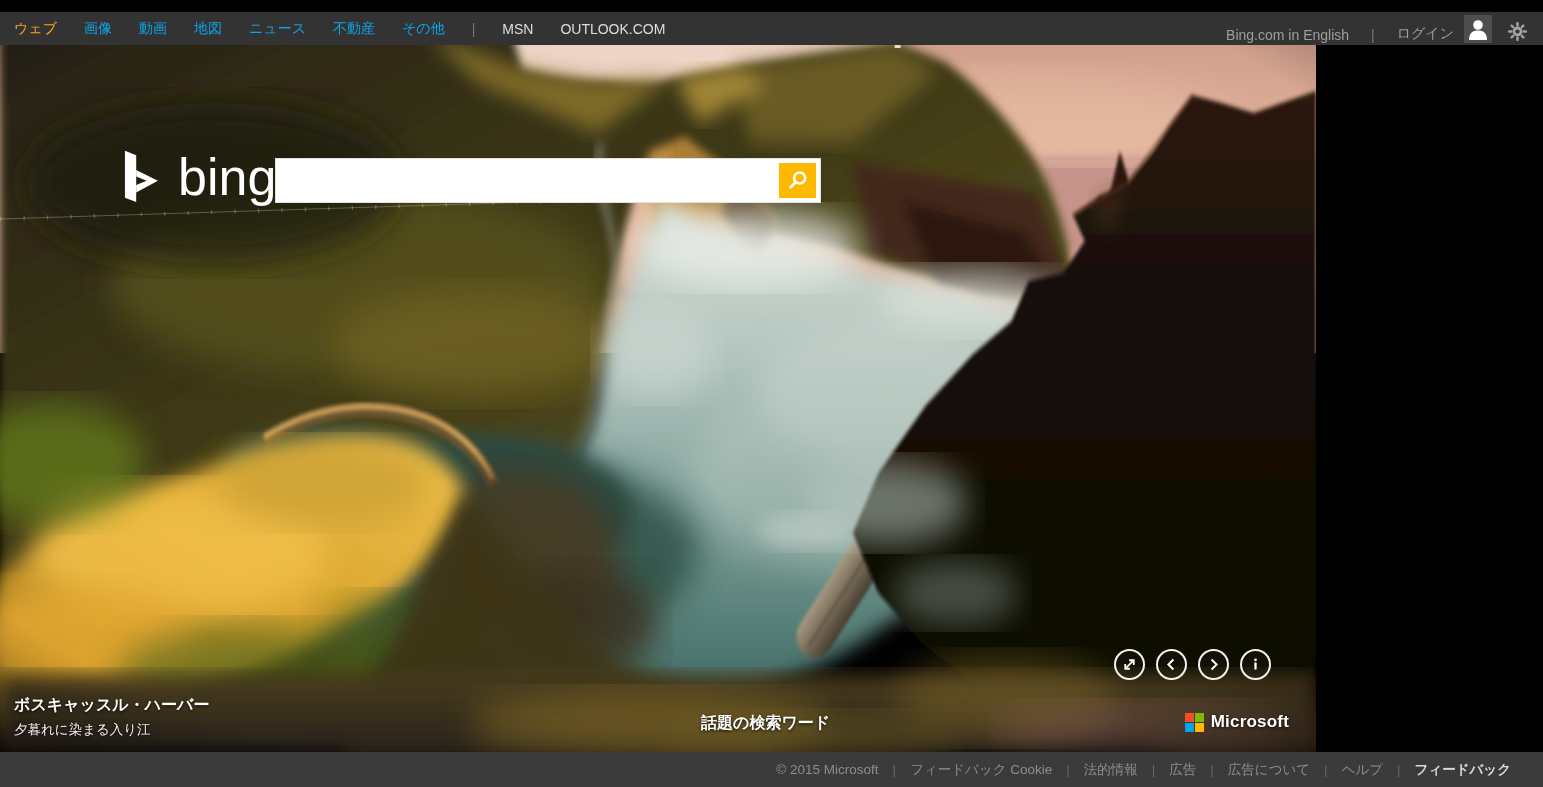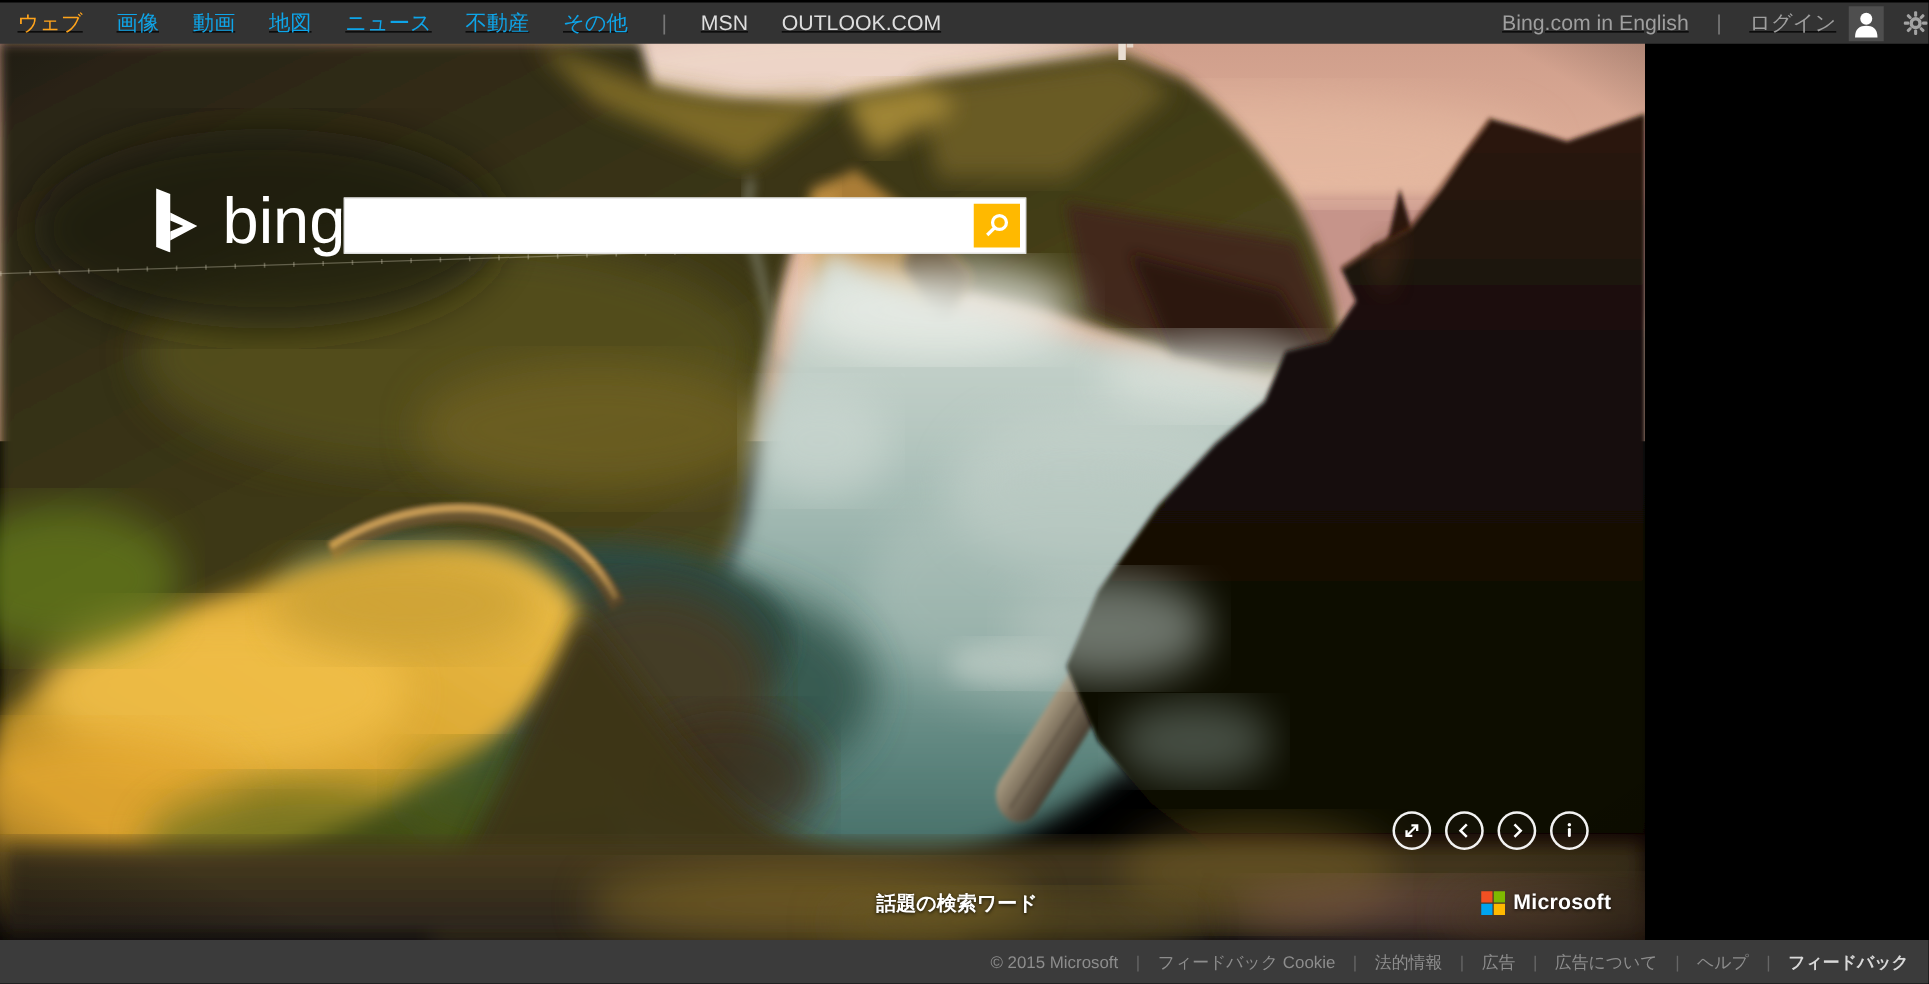--- a/index.html
+++ b/index.html
@@ -1,29 +1,29 @@
 <!DOCTYPE html>
 <html><head>
 <meta charset="utf-8">
 <style>
   * { box-sizing: border-box; margin: 0; padding: 0; }
   html,body { width:1543px; height:787px; overflow:hidden; background:#000;
     font-family:"Liberation Sans", sans-serif; }
   .page { position:relative; width:1543px; height:787px; }
 
   
-  .topnav { position:absolute; top:2px; left:0; width:100%; height:33px;
+  .topnav { position:absolute; top:12px; left:0; width:100%; height:33px;
     background:#333333; display:flex; align-items:center; z-index:30;
-    font-size:17px;text-decoration:underline; }
+    font-size:14px; }
   .topnav .nav-left { display:flex; align-items:center; padding-left:14px; }
   .nav-item { color:#0ea5e9; margin-right:27px; cursor:pointer; white-space:nowrap; }
   .nav-item.active { color:#ffa41c; }
   .nav-pipe { color:#777; margin-right:27px; }
   .portal-link { color:#dedede; margin-right:27px; cursor:pointer; }
-  .nav-right { margin-left:auto; display:flex; align-items:center; padding-right:0; }
+  .nav-right { margin-left:auto; display:flex; align-items:flex-end; padding-right:15px; }
   .lang-link { color:#9f9f9f; cursor:pointer; }
   .right-pipe { color:#777; margin:0 22px; }
   .signin { color:#9f9f9f; cursor:pointer; margin-right:10px; }
   .profile-btn { width:28px; height:28px; background:#4e4e4e; display:flex;
     align-items:center; justify-content:center; cursor:pointer; margin-right:14px; }
   .gear-btn { width:22px; height:22px; cursor:pointer; display:flex;
     align-items:center; justify-content:center; }
 
   
   .hero { position:absolute; top:33px; left:0; width:1316px; height:719px; overflow:hidden; }
@@ -56,21 +56,21 @@
   .col-0 { left:14px; } .col-1 { left:368px; } .col-2 { left:701px; }
   .brand { position:absolute; right:27px; bottom:20px; display:flex; align-items:center;
     z-index:10; text-shadow:0 1px 3px rgba(0,0,0,.8); }
   .ms-squares { display:grid; grid-template-columns:9px 9px; grid-template-rows:9px 9px;
     gap:1px; margin-right:7px; }
   .brand-text { color:#fff; font-size:17px; font-weight:600; letter-spacing:.2px; }
 
   
   .footer { position:absolute; bottom:0; left:0; width:100%; height:35px;
     background:#3b3b3b; display:flex; align-items:center; justify-content:flex-end;
-    padding-right:16px; font-size:13.5px; z-index:30; }
+    padding-right:32px; font-size:13.5px; z-index:30; }
   .footer-item { color:#8d8d8d; cursor:pointer; white-space:nowrap; }
   .footer-pipe { color:#666; margin:0 14px; }
   .footer-item.strong { color:#d9d9d9; font-weight:bold; }
 </style>
 </head>
 <body>
 
 <div class="page">
 
   <header class="topnav">
@@ -323,20 +323,24 @@
         </svg>
       </div>
       <div class="circle-btn">
         <svg width="17" height="17" viewBox="0 0 22 22">
           <circle cx="11" cy="5" r="1.8" fill="#fff"></circle>
           <rect x="9.5" y="8.2" width="3" height="9.5" rx="1.4" fill="#fff"></rect>
         </svg>
       </div>
     </div>
 
+    <div class="info-col col-0">
+      <div class="title">ボスキャッスル・ハーバー</div>
+      <div class="subtitle">夕暮れに染まる入り江</div>
+    </div>
     <div class="info-col col-2">
       <div class="title">話題の検索ワード</div>
     </div>
 
     <div class="brand">
       <span class="ms-squares">
         <span style="background:#f25022"></span>
           <span style="background:#7fba00"></span>
         <span style="background:#00a4ef"></span>
           <span style="background:#ffb900"></span>

